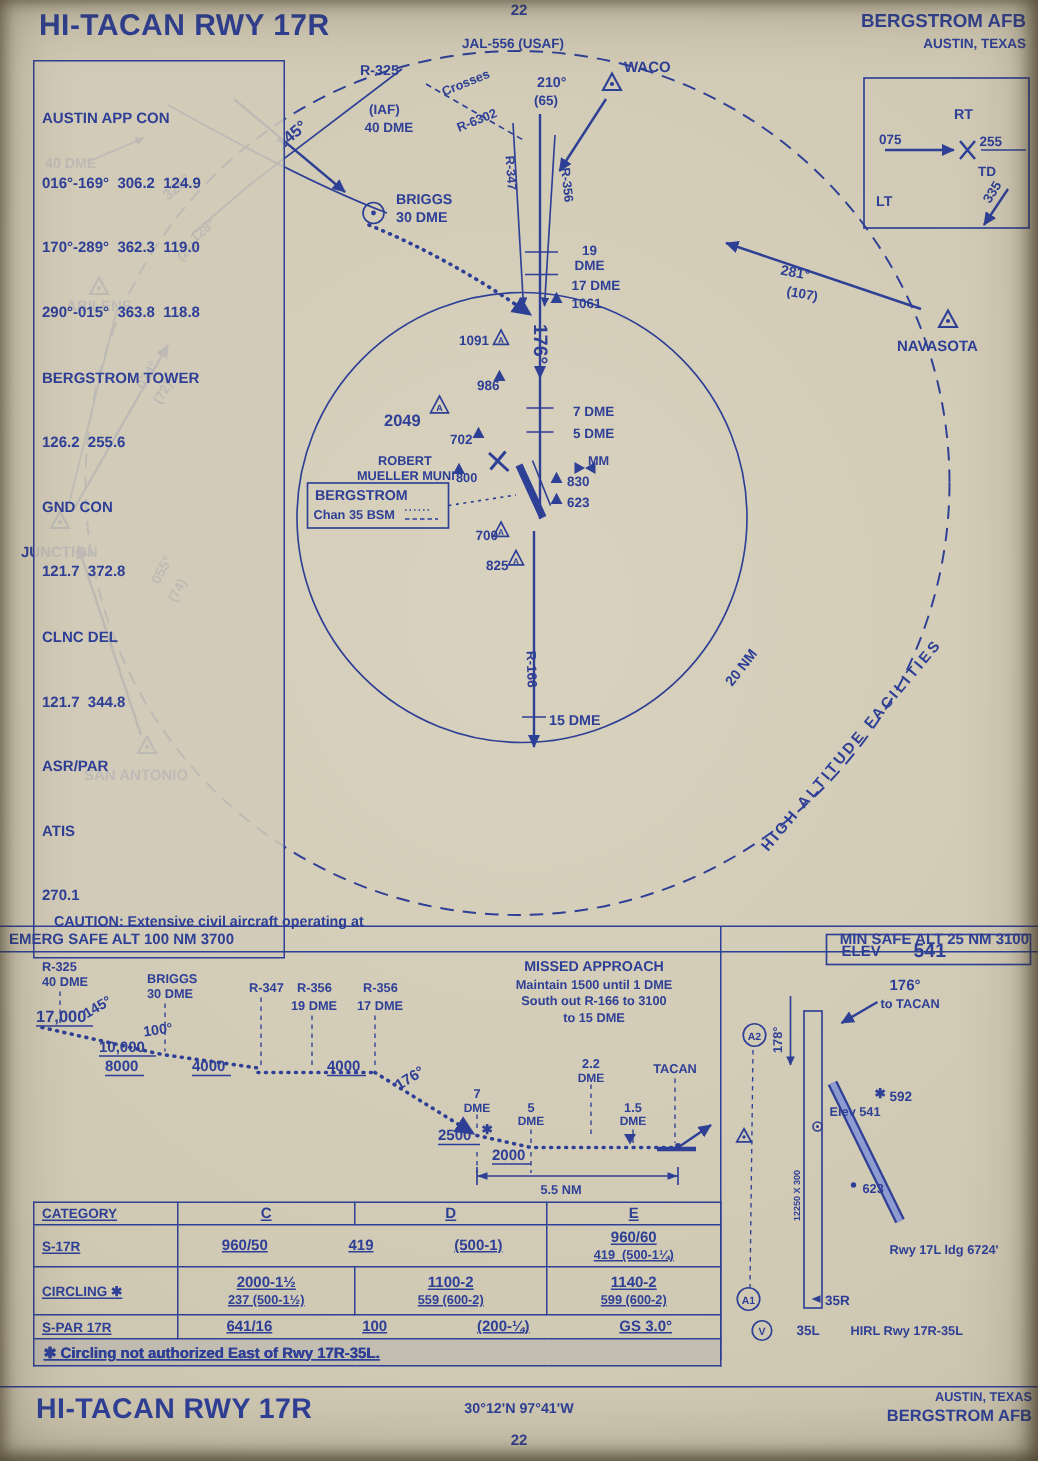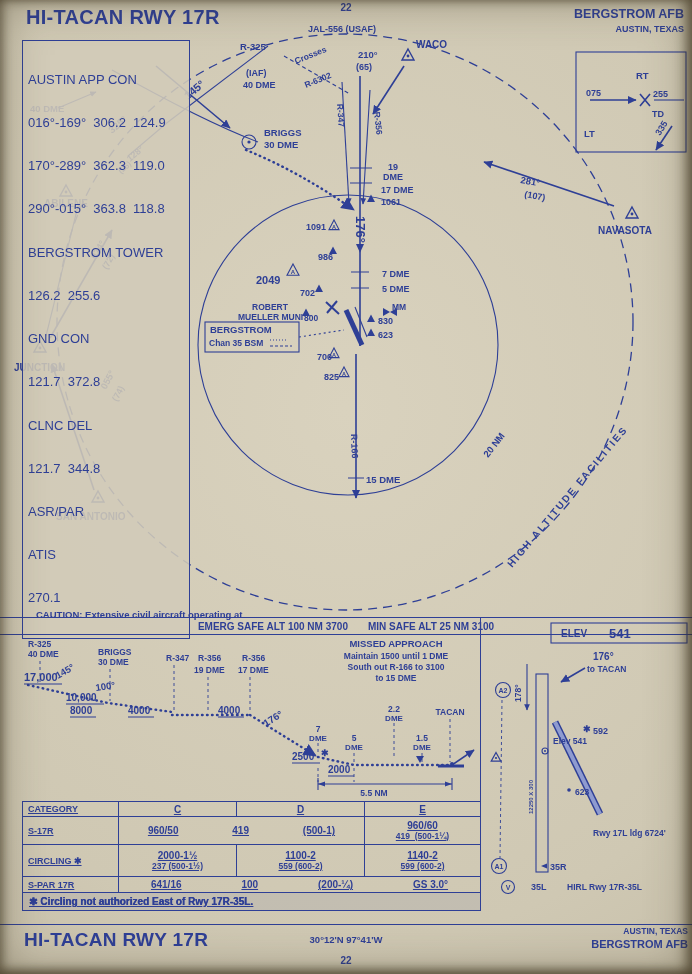--- a/index.html
+++ b/index.html
@@ -17,23 +17,23 @@
   .f9{font-size:9px}.f95{font-size:9.5px}.f10{font-size:10px}.f11{font-size:11px}.f13{font-size:13px}
   .mid{text-anchor:middle}
   .s{stroke:var(--ink);fill:none;stroke-width:1.1}
   .s16{stroke-width:1.6}.s2{stroke-width:2}.s3{stroke-width:3}.s5{stroke-width:5}
   .dsh{stroke:var(--ink);fill:none;stroke-dasharray:9 6;stroke-width:1.3}
   .dsh2{stroke:var(--ink);fill:none;stroke-dasharray:4 3;stroke-width:1.1}
   .dt{stroke:var(--ink);fill:none;stroke-dasharray:.6 4.4;stroke-width:2.4;stroke-linecap:round}
   .fxd{stroke:var(--ink);fill:none;stroke-dasharray:3 3;stroke-width:.9}
   .fill{fill:var(--ink);stroke:none}
   .comm{border:1.8px solid var(--ink);background:rgba(210,203,184,.88);
-    font-size:13px;font-weight:normal;line-height:14.4px;padding:3px 5px;white-space:pre;}
+    font-size:10px;font-weight:bold;line-height:14.4px;padding:3px 5px;white-space:pre;}
   .band{box-sizing:border-box;border-top:1.6px solid var(--ink);border-bottom:1.6px solid var(--ink);
-    display:flex;justify-content:center;align-items:center;padding:0 6px;
+    display:flex;justify-content:space-between;align-items:center;padding:0 6px;
     font-size:10px;font-weight:bold;gap:20px;}
   table.min{border-collapse:collapse;border:1.9px solid var(--ink);width:458px;table-layout:fixed;}
   table.min td{border:1.3px solid var(--ink);text-align:center;font-weight:bold;
     font-size:10px;padding:1px 2px;color:var(--ink);text-decoration:underline;}
   table.min td.lbl{text-align:left;padding-left:5px;font-size:9px}
   .sub{font-size:8.5px;white-space:pre}
   .spread{display:flex;justify-content:space-around;align-items:flex-end}
   .notec{text-align:left !important;font-size:9.5px;padding-left:6px !important;
     text-shadow:.4px 0 0 currentColor;background:rgba(46,63,150,.08)}
   .cap{font-size:9.5px;font-weight:bold;line-height:12px}

